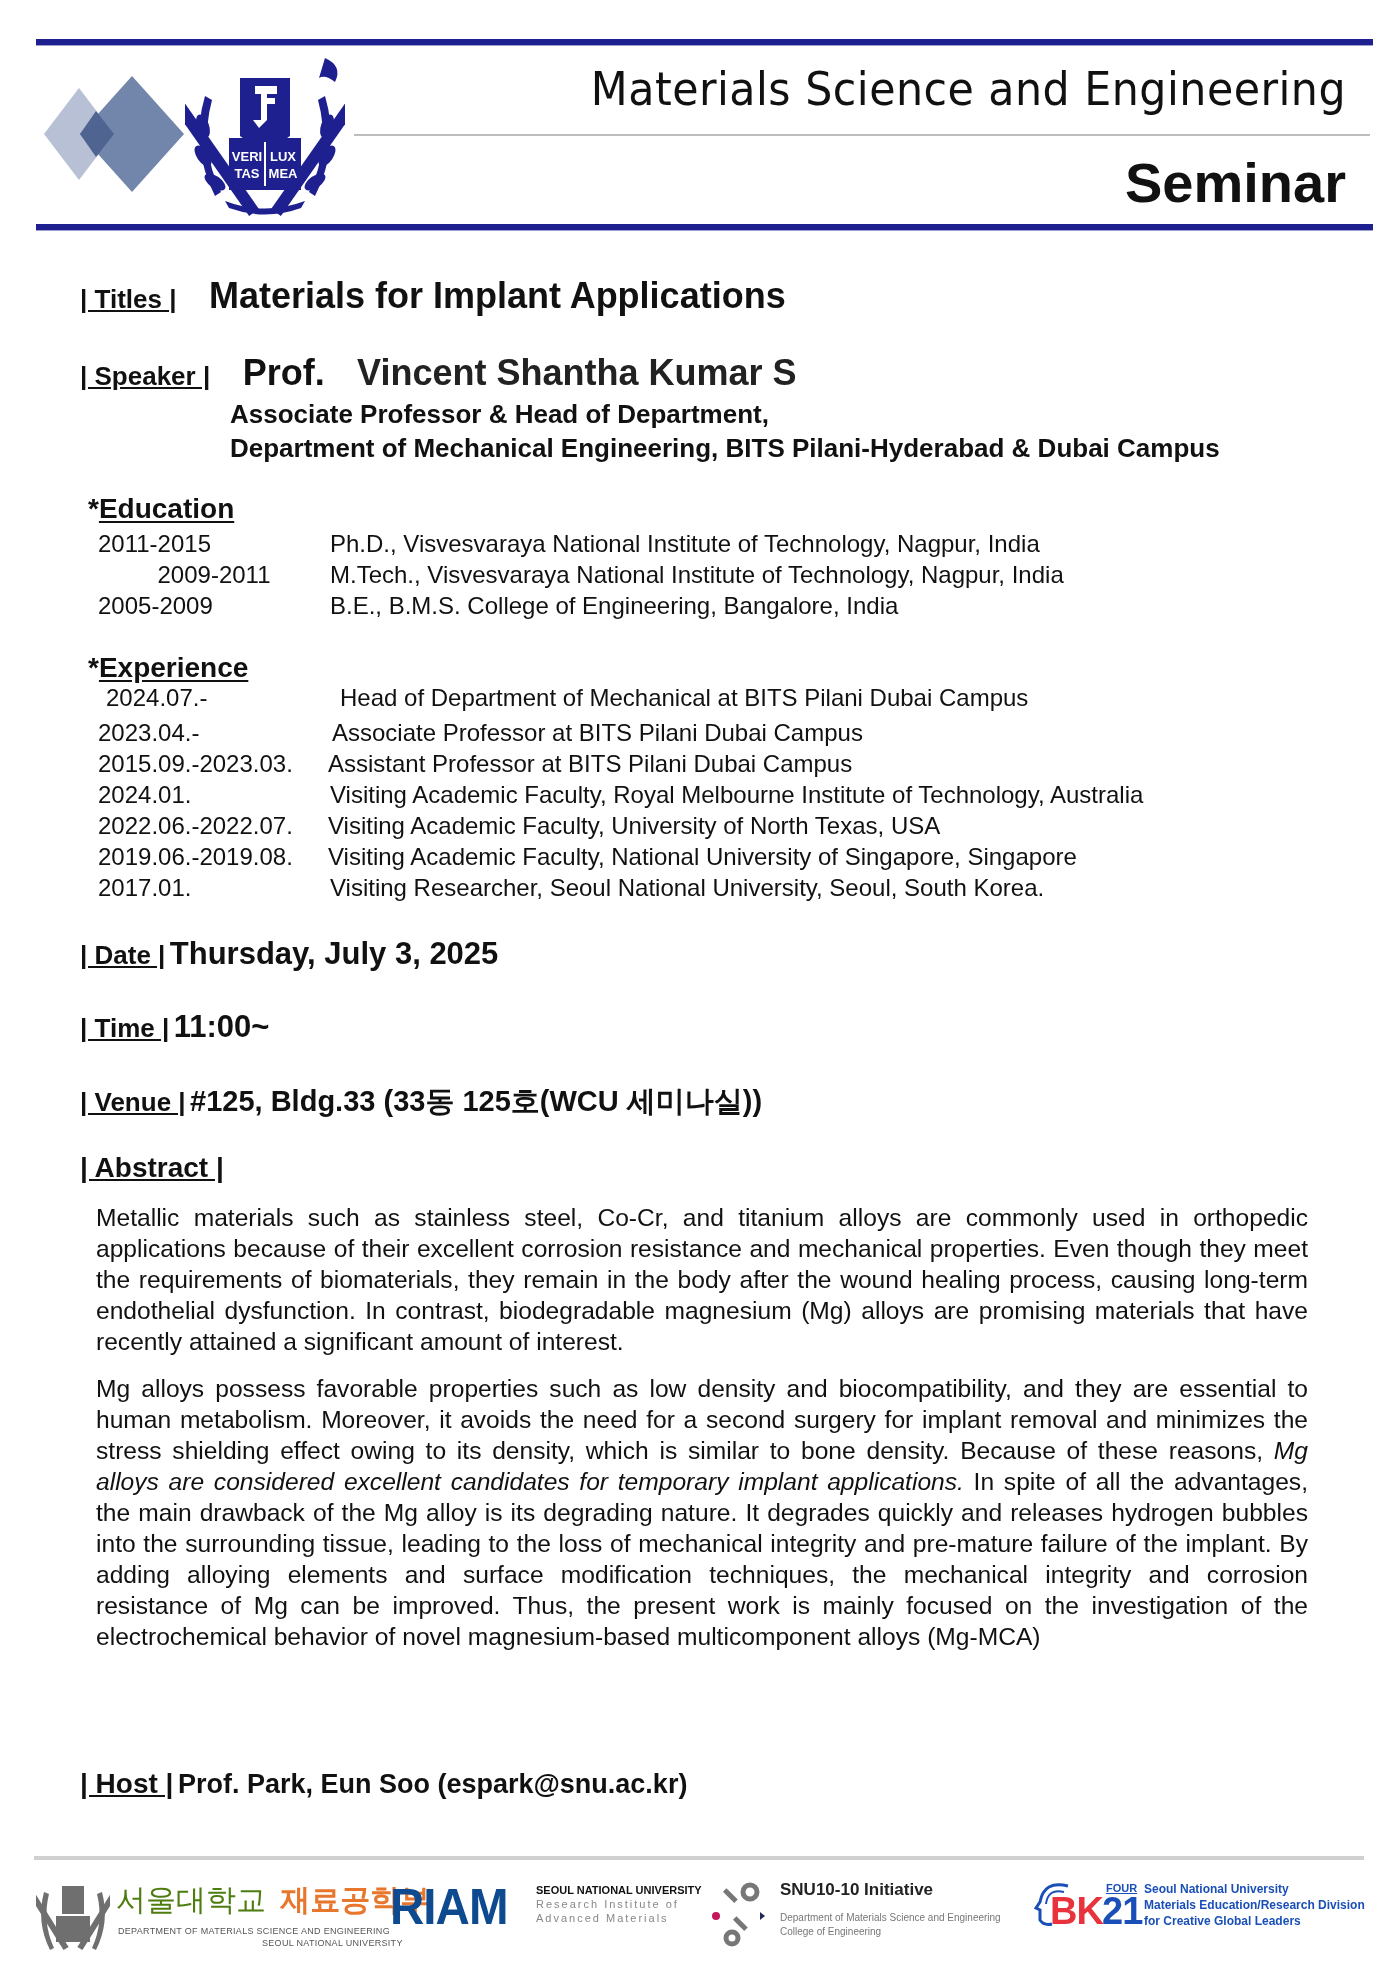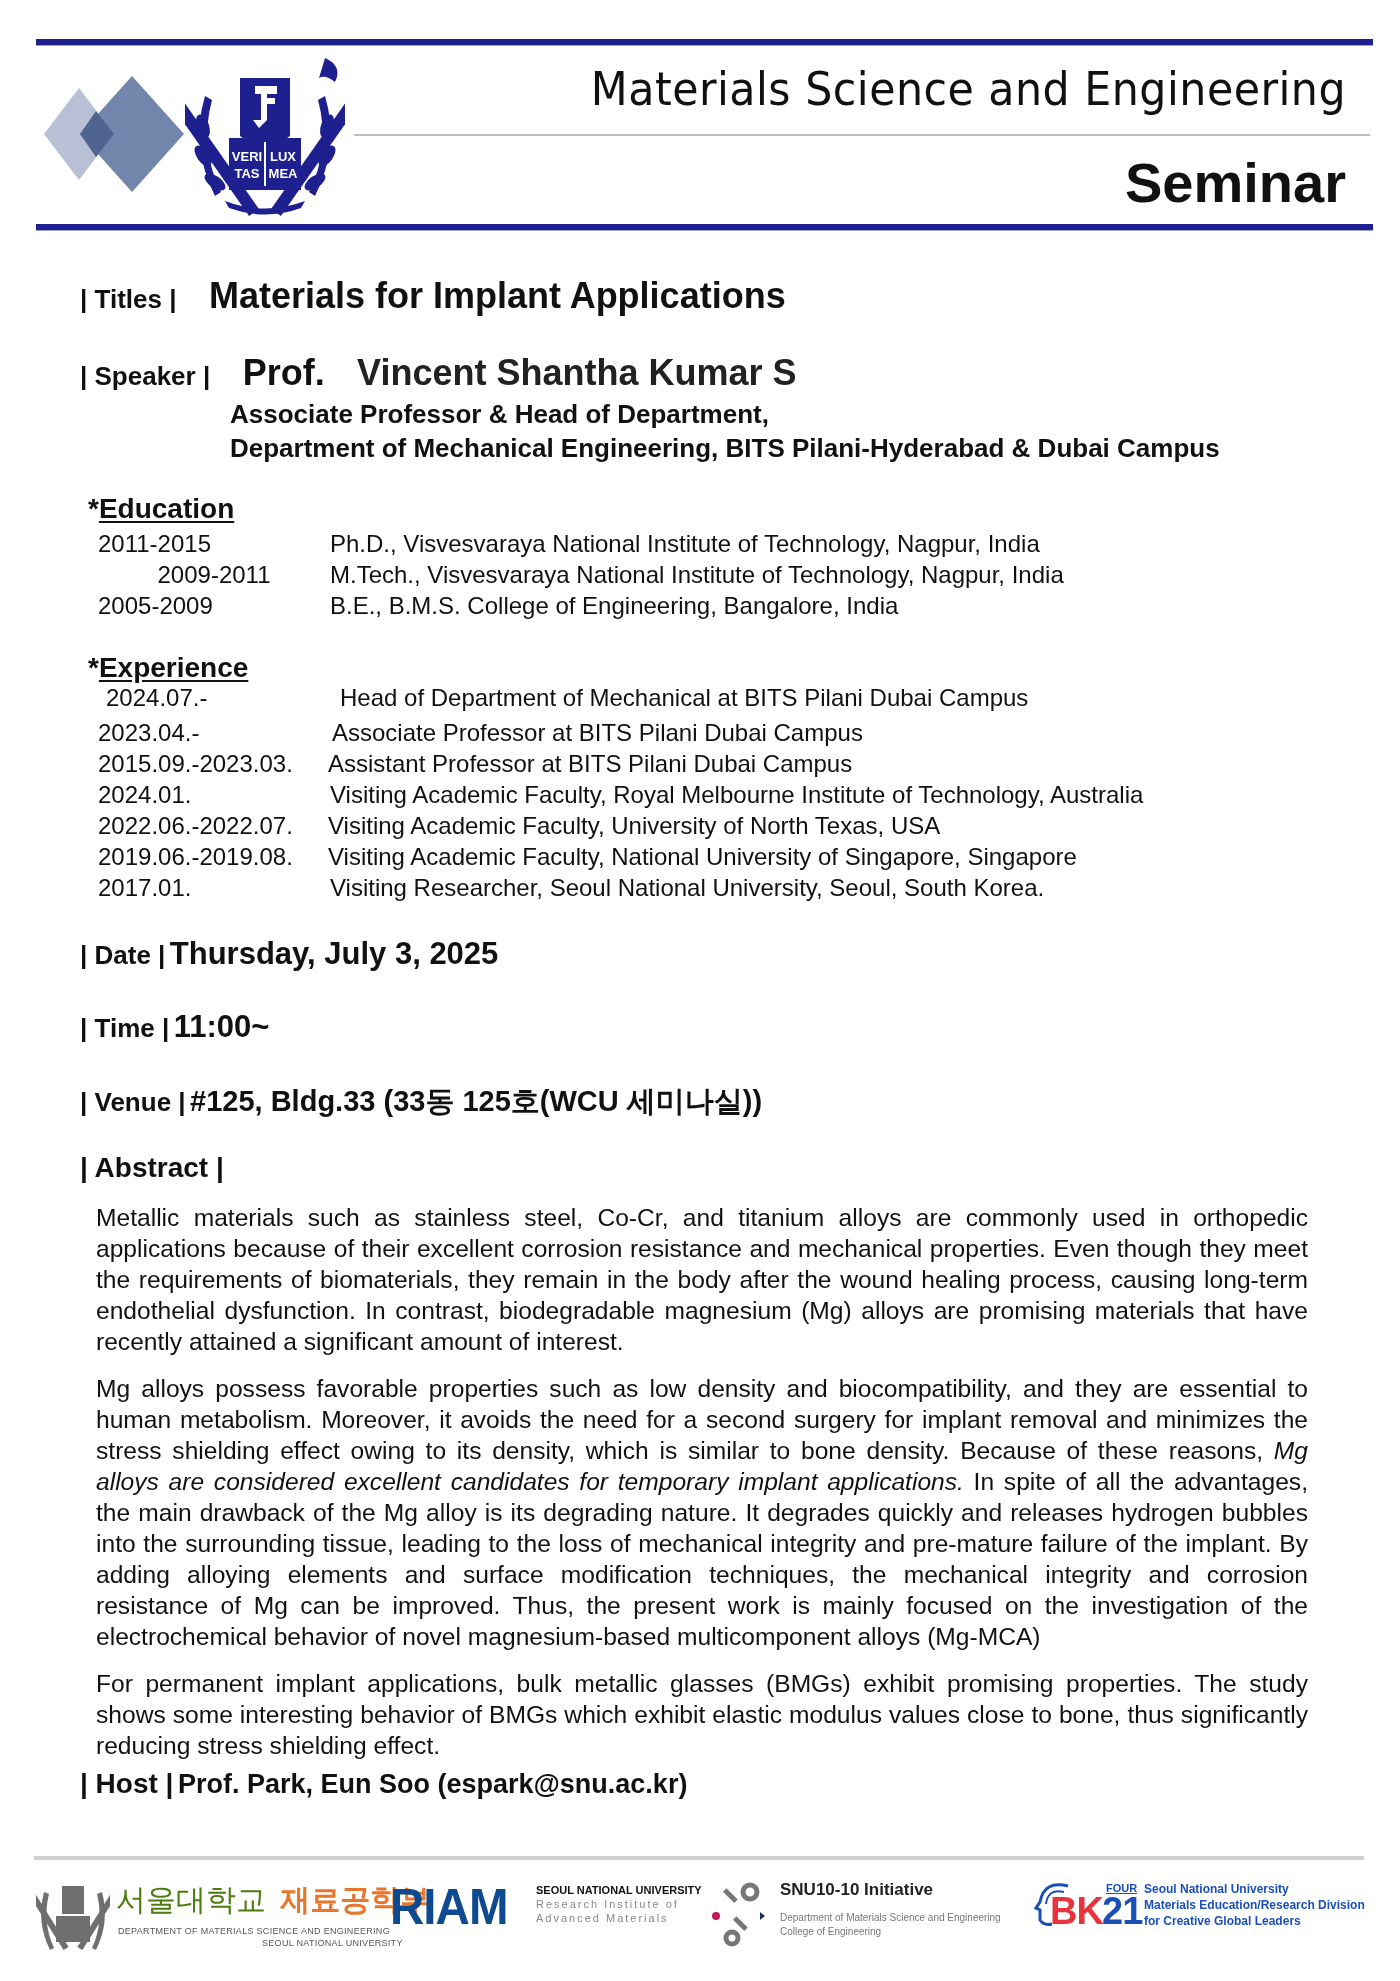--- a/index.html
+++ b/index.html
@@ -6,21 +6,21 @@
   body { width:1400px; height:1981px; position:relative; overflow:hidden;
          font-family:"Liberation Sans", "DejaVu Sans", sans-serif; color:#111; }
   .abs { position:absolute; }
   .rule-blue { position:absolute; left:36px; width:1337px; height:6px; background:#1f2090;
                box-shadow:0 1px 0 #9aa0d0; }
   .rule-gray { position:absolute; background:#bdbdbd; height:2px; }
   .hdr-title { position:absolute; right:54px; top:62px; font-size:46px; letter-spacing:0.5px;
                font-family:"DejaVu Sans", sans-serif; font-weight:500; transform:scaleX(0.93); transform-origin:right; }
   .hdr-seminar { position:absolute; right:54px; top:150px; font-size:56px; font-weight:bold;
                  font-family:"Liberation Sans", sans-serif; }
-  .label { font-weight:bold; font-size:26px; }
+  .label { font-weight:bold; font-size:26px;text-decoration:underline; }
   .big { font-weight:bold; font-size:36px;margin-left:28px; }
   .line { position:absolute; left:80px; white-space:nowrap; transform-origin:left; }
   .sub { position:absolute; left:230px; font-weight:bold; font-size:26px; white-space:nowrap; }
   .sect-h { position:absolute; left:88px; font-weight:bold; font-size:28px; }
   .sect-h u { text-decoration:underline; text-underline-offset:3px; }
   .row { position:absolute; left:98px; font-size:24px; white-space:nowrap; }
   .row .yr { display:inline-block; width:232px; }
   .abstract { position:absolute; left:80px; top:1186px; width:1244px; font-size:24.6px;
               line-height:31px; text-align:justify; }
   .abstract p { margin:16px; }
@@ -137,21 +137,20 @@
   <span class="label">| Venue |</span>
   <span style="font-weight:bold;font-size:29px;">#125, Bldg.33 (33동 125호(WCU 세미나실))</span>
 </div>
 
 <div class="line" style="top:1152px;">
   <span class="label" style="font-size:28px;">| Abstract |</span>
 </div>
 <div class="abstract">
   <p>Metallic materials such as stainless steel, Co-Cr, and titanium alloys are commonly used in orthopedic applications because of their excellent corrosion resistance and mechanical  properties. Even though they meet the requirements of biomaterials, they remain in the body  after the wound healing process, causing long-term endothelial dysfunction. In contrast, biodegradable magnesium (Mg) alloys are promising materials that have recently attained a significant amount of interest.</p>
   <p><span>Mg alloys possess favorable properties such as low density and biocompatibility, and they are essential to human metabolism. Moreover, it avoids the need for a second surgery for implant removal and minimizes the stress shielding effect owing to its density, which is similar to bone density. Because of these reasons, </span><i>Mg alloys are considered excellent candidates for temporary implant applications.</i><span> In spite of all the advantages, the main drawback of the Mg alloy is its degrading nature. It degrades quickly and releases hydrogen bubbles into the surrounding tissue, leading to the loss of mechanical integrity and pre-mature failure of the implant. By adding alloying elements and surface modification techniques, the mechanical integrity and corrosion resistance of Mg can be improved. Thus, the present work is mainly focused on the investigation of the electrochemical behavior of novel magnesium-based multicomponent alloys (Mg-MCA)</span></p>
-  <p>For permanent implant applications, bulk metallic glasses (BMGs) exhibit promising properties. The study shows some interesting behavior of BMGs which exhibit elastic modulus values close to bone, thus significantly reducing stress shielding effect.</p>
 </div>
 
 <div class="line" style="top:1768px;">
   <span class="label" style="font-size:28px;">| Host |</span>
   <span style="font-weight:bold;font-size:27px;">Prof. Park, Eun Soo (espark@snu.ac.kr)</span>
 </div>
 
 <div class="rule-gray" style="left:34px;top:1856px;width:1330px;height:4px;background:#d0d0d0;"></div>
 
 <div class="footer-logo" style="left:36px;">

